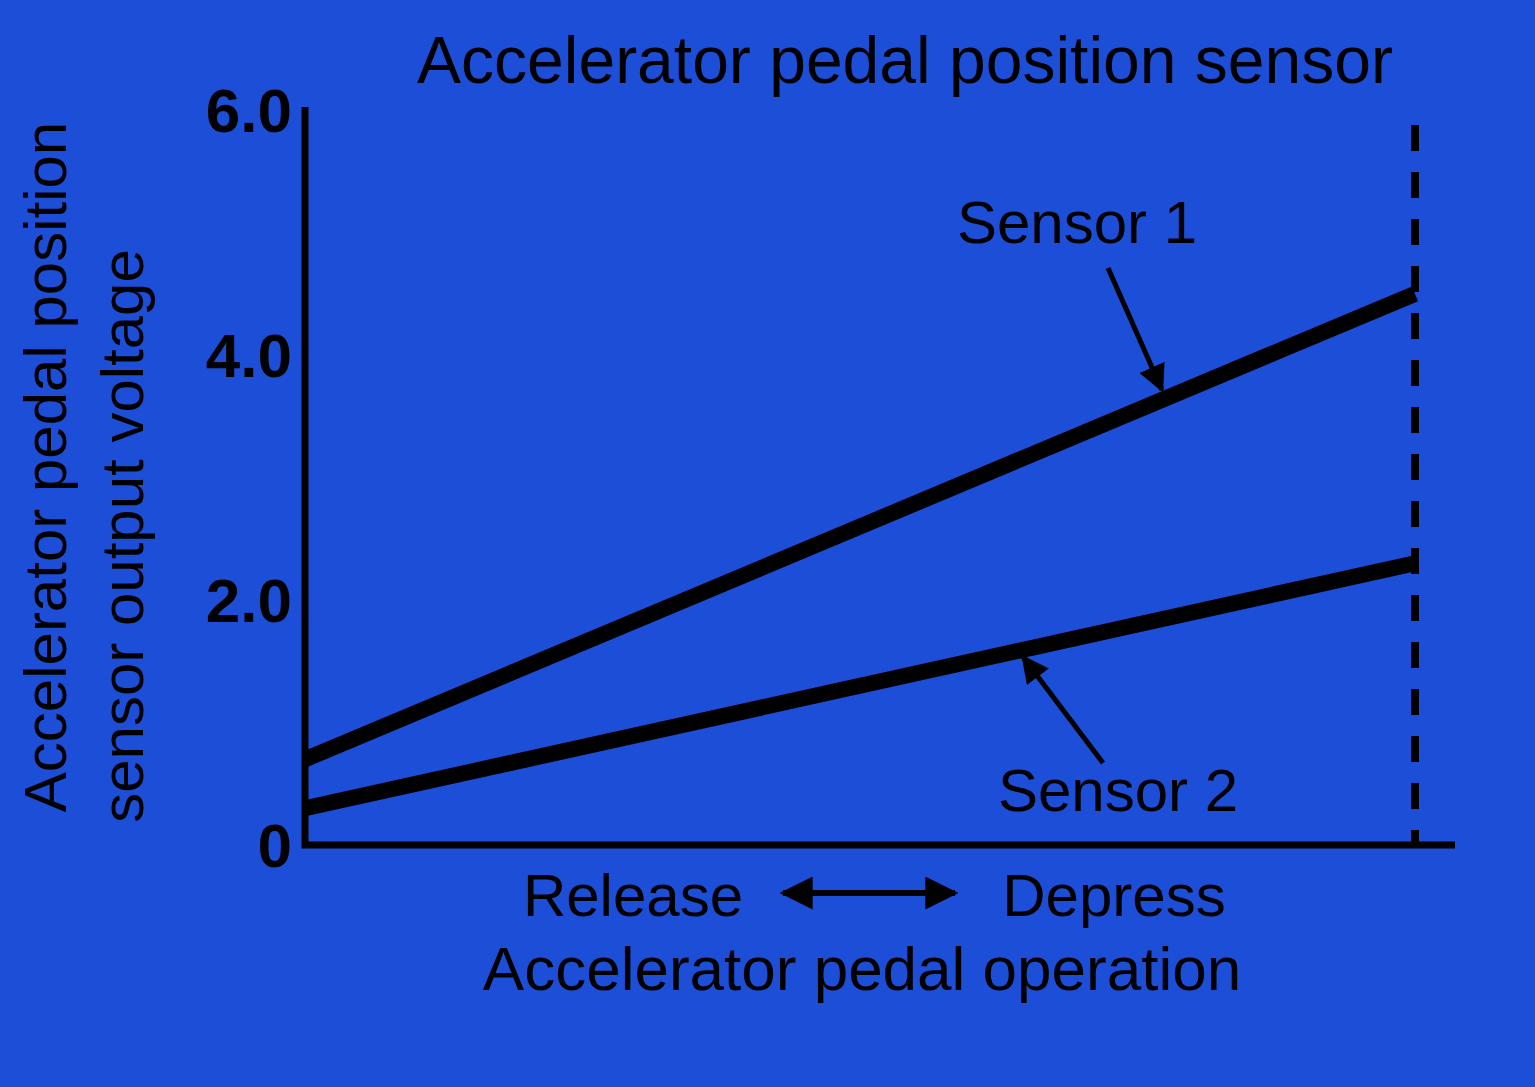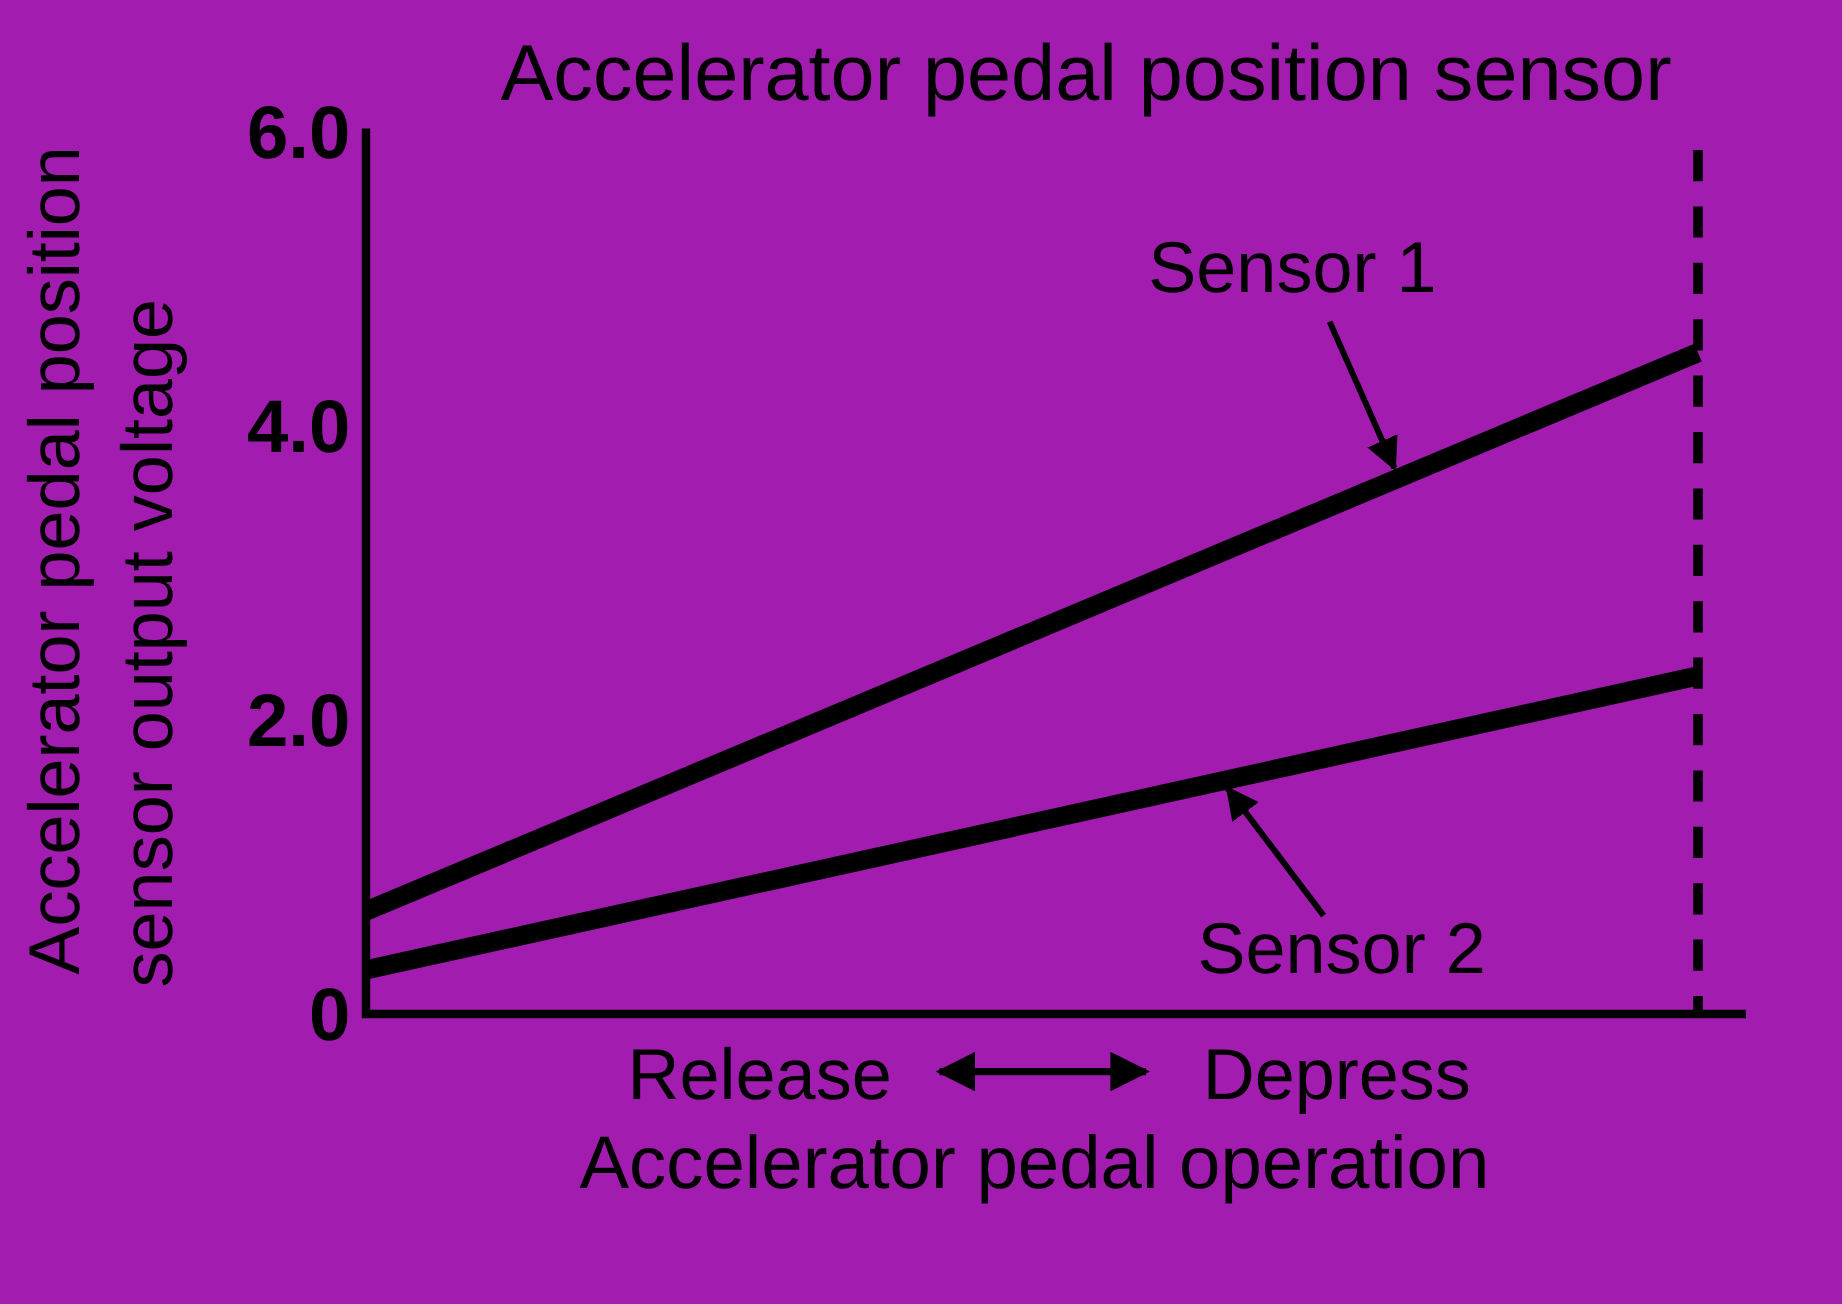--- a/index.html
+++ b/index.html
@@ -1,16 +1,16 @@
 <!DOCTYPE html>
 <html><head>
 <meta charset="utf-8">
 <style>
   html, body { margin: 0; padding: 0; background: #ffffff; }
-  .stage { position: relative; width: 1535px; height: 1087px; background: #a21caf; overflow: hidden; }
+  .stage { position: relative; width: 1535px; height: 1087px; background: #1d4ed8; overflow: hidden; }
   svg { display: block; }
   text { fill: #000000; font-family: "Liberation Sans", sans-serif; }
   .title       { font-size: 66px; text-anchor: middle; }
   .tick        { font-size: 62px; font-weight: bold; text-anchor: end; }
   .ylab        { font-size: 60px; text-anchor: middle; }
   .annot       { font-size: 60px; text-anchor: middle; }
   .xdir        { font-size: 60px; text-anchor: middle; }
   .xlab        { font-size: 62px; text-anchor: middle; }
   .axis        { stroke: #000000; stroke-width: 7; fill: none; }
   .dataline    { stroke: #000000; stroke-width: 16; fill: none; }

